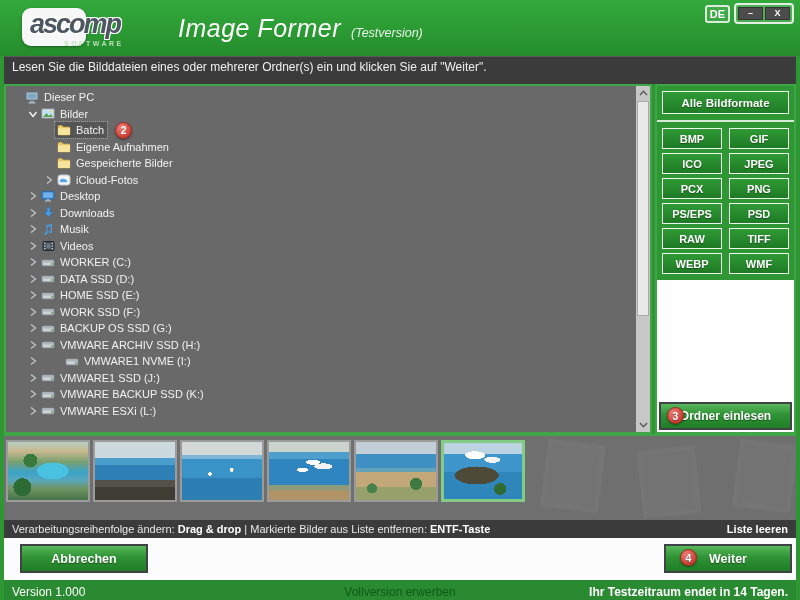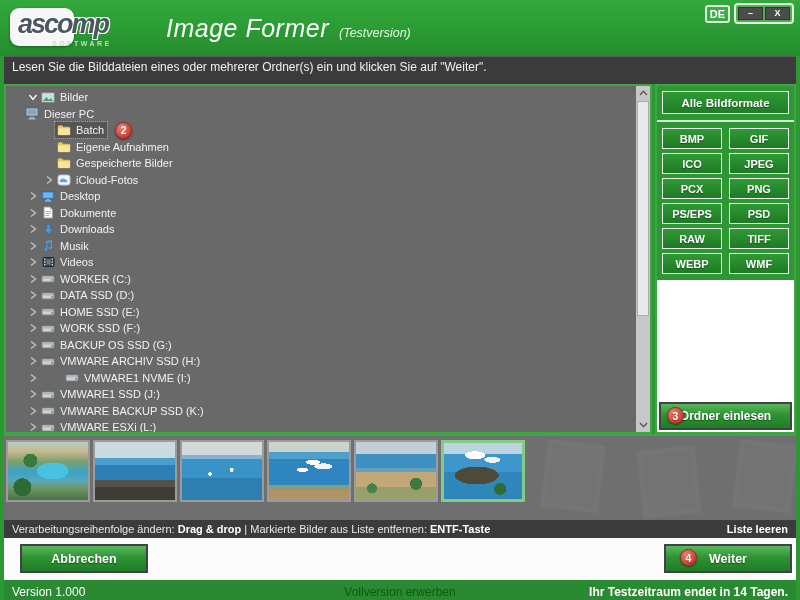--- a/index.html
+++ b/index.html
@@ -1,20 +1,20 @@
 <!DOCTYPE html>
 <html><head>
 <meta charset="utf-8">
 <style>
   * { margin:0; padding:0; box-sizing:border-box; }
   html,body { width:800px; height:600px; font-family:"Liberation Sans", sans-serif; }
   .window { position:relative; width:800px; height:600px; background:#2e9733; overflow:hidden; }
 
   
-  .header { position:relative; height:56px; background:linear-gradient(180deg,#33a93c 0%,#2b9a33 55%,#248c2c 100%); display:flex; align-items:center; padding:0 10px; }
+  .header { position:relative; height:56px; background:linear-gradient(180deg,#33a93c 0%,#2b9a33 55%,#248c2c 100%); display:flex; align-items:center; padding:0 22px; }
   .logo { position:relative; width:150px; height:44px; flex:0 0 auto; }
   .logo-plate { position:absolute; left:0; top:2px; width:64px; height:38px; background:#f7f7f7; border-radius:9px; box-shadow:0 1px 3px rgba(0,0,0,.35); }
   .logo-text { position:absolute; left:8px; top:3px; font-style:italic; font-weight:bold; font-size:27px; letter-spacing:-2px; color:#4d5761;
     text-shadow:-1px -1px 0 #fff,1px -1px 0 #fff,-1px 1px 0 #fff,1px 1px 0 #fff; }
   .logo-sub { position:absolute; left:42px; top:34px; font-size:7px; font-weight:bold; letter-spacing:2.5px; color:#b9e0ba; }
   .app-title { font-style:italic; font-size:25px; color:#fff; margin-left:6px; letter-spacing:.5px; }
   .edition { font-style:italic; font-size:12.5px; color:#e9f4e9; margin-left:10px; margin-top:10px; }
   .lang { position:absolute; right:70px; top:5px; min-width:25px; height:18px; border:2px solid #dcecdc; border-radius:3px; background:rgba(255,255,255,.08);
     color:#fff; font-weight:bold; font-size:11px; display:flex; align-items:center; justify-content:center; cursor:pointer; }
   .win-controls { position:absolute; right:6px; top:3px; display:flex; gap:2px; border:2px solid #e3efe3; border-radius:4px; padding:2px; background:rgba(255,255,255,.15); }
@@ -129,52 +129,52 @@
       <div class="win-btn">–</div>
       <div class="win-btn">X</div>
     </div>
   </div>
 
   <div class="instruction">Lesen Sie die Bilddateien eines oder mehrerer Ordner(s) ein und klicken Sie auf "Weiter".</div>
 
   <div class="main">
     <div class="tree-panel">
       <div class="tree">
+          <div class="tree-row" style="padding-left: 2px;">
+            <span class="expander"></span>
+            <span class="row-body">
+              <span class="tree-icon">
+                <svg width="14" height="13" viewBox="0 0 14 13">
+                  <rect x="1" y="1" width="12" height="8" rx="1" fill="#b9c8d4" stroke="#5b6b78"></rect>
+                  <rect x="2.5" y="2.5" width="9" height="5" fill="#7fa6c0"></rect>
+                  <rect x="5" y="9.5" width="4" height="1.5" fill="#8a97a2"></rect>
+                  <rect x="3.5" y="11" width="7" height="1.5" fill="#aab6c0"></rect>
+                </svg>
+              </span>
+              <span class="tree-label">Dieser PC</span>
+            </span>
+          </div>
           <div class="tree-row" style="padding-left: 18px;">
             <span class="expander">
               <svg width="10" height="10" viewBox="0 0 10 10">
                 <path d="M1.5 3 L5 7.5 L8.5 3" fill="none" stroke="#ffffff" stroke-width="1.3"></path>
               </svg>
             </span>
             <span class="row-body">
               <span class="tree-icon">
                 <svg width="14" height="13" viewBox="0 0 14 13">
                   <rect x="1" y="2" width="12" height="9" fill="#fff" stroke="#98a0a8"></rect>
                   <rect x="2" y="3" width="10" height="7" fill="#bfe3f2"></rect>
                   <path d="M2 10 L5.5 6 L8 9 L10 7 L12 10 Z" fill="#5a9e52"></path>
                   <circle cx="10" cy="4.6" r="1" fill="#f2d54a"></circle>
                 </svg>
               </span>
               <span class="tree-label">Bilder</span>
             </span>
           </div>
-          <div class="tree-row" style="padding-left: 2px;">
-            <span class="expander"></span>
-            <span class="row-body">
-              <span class="tree-icon">
-                <svg width="14" height="13" viewBox="0 0 14 13">
-                  <rect x="1" y="1" width="12" height="8" rx="1" fill="#b9c8d4" stroke="#5b6b78"></rect>
-                  <rect x="2.5" y="2.5" width="9" height="5" fill="#7fa6c0"></rect>
-                  <rect x="5" y="9.5" width="4" height="1.5" fill="#8a97a2"></rect>
-                  <rect x="3.5" y="11" width="7" height="1.5" fill="#aab6c0"></rect>
-                </svg>
-              </span>
-              <span class="tree-label">Dieser PC</span>
-            </span>
-          </div>
           <div class="tree-row" style="padding-left: 34px;">
             <span class="expander"></span>
             <span class="row-body selected">
               <span class="tree-icon">
                 <svg width="14" height="12" viewBox="0 0 14 12">
                   <path d="M1 2.5 Q1 1.5 2 1.5 L5 1.5 L6.2 3 L12 3 Q13 3 13 4 L13 10 Q13 11 12 11 L2 11 Q1 11 1 10 Z" fill="#e9c96a" stroke="#c9a84c" stroke-width=".6"></path>
                   <path d="M1 4.2 L13 4.2 L13 10 Q13 11 12 11 L2 11 Q1 11 1 10 Z" fill="#f6e49c"></path>
                 </svg>
               </span>
               <span class="tree-label">Batch</span>
@@ -230,39 +230,20 @@
             <span class="row-body">
               <span class="tree-icon">
                 <svg width="14" height="12" viewBox="0 0 14 12">
                   <rect x="1" y="1.5" width="12" height="7.5" rx="1" fill="#3f8fd6" stroke="#2a6aa8"></rect>
                   <rect x="2.2" y="2.7" width="9.6" height="5" fill="#6fb3e8"></rect>
                   <rect x="5.5" y="9" width="3" height="1.3" fill="#9aa8b4"></rect>
                   <rect x="4" y="10.3" width="6" height="1.2" fill="#b8c4cc"></rect>
                 </svg>
               </span>
               <span class="tree-label">Desktop</span>
-            </span>
-          </div>
-          <div class="tree-row" style="padding-left: 18px;">
-            <span class="expander">
-              <svg width="10" height="10" viewBox="0 0 10 10">
-                <path d="M3 1.5 L7.5 5 L3 8.5" fill="none" stroke="#c4c4c4" stroke-width="1.3"></path>
-              </svg>
-            </span>
-            <span class="row-body">
-              <span class="tree-icon">
-                <svg width="12" height="13" viewBox="0 0 12 13">
-                  <path d="M2 1 L8 1 L10.5 3.5 L10.5 12 L2 12 Z" fill="#fff" stroke="#9aa4ac"></path>
-                  <path d="M8 1 L8 3.5 L10.5 3.5 Z" fill="#d8e0e6" stroke="#9aa4ac" stroke-width=".5"></path>
-                  <rect x="3.4" y="5" width="5.6" height=".9" fill="#7fb2d8"></rect>
-                  <rect x="3.4" y="7" width="5.6" height=".9" fill="#7fb2d8"></rect>
-                  <rect x="3.4" y="9" width="4" height=".9" fill="#7fb2d8"></rect>
-                </svg>
-              </span>
-              <span class="tree-label">Dokumente</span>
             </span>
           </div>
           <div class="tree-row" style="padding-left: 18px;">
             <span class="expander">
               <svg width="10" height="10" viewBox="0 0 10 10">
                 <path d="M3 1.5 L7.5 5 L3 8.5" fill="none" stroke="#c4c4c4" stroke-width="1.3"></path>
               </svg>
             </span>
             <span class="row-body">
               <span class="tree-icon">

